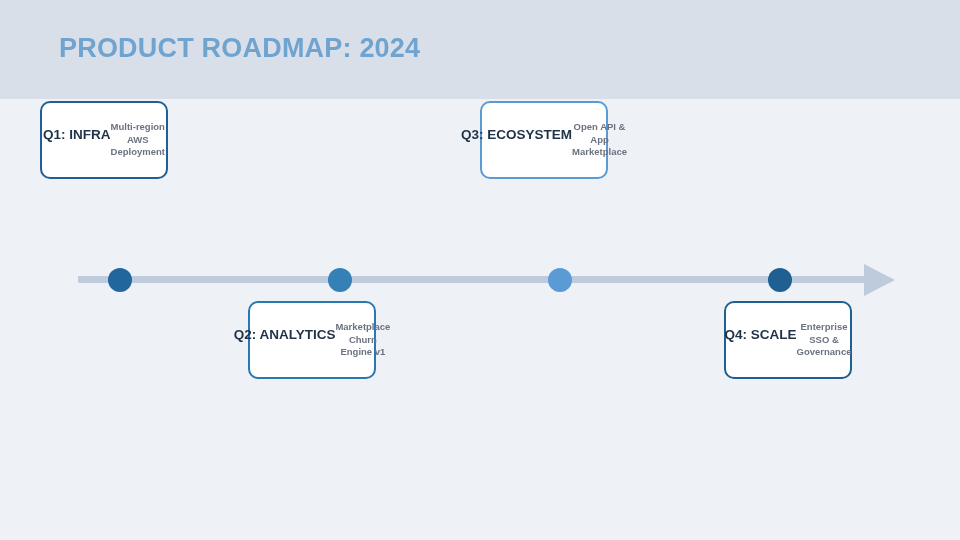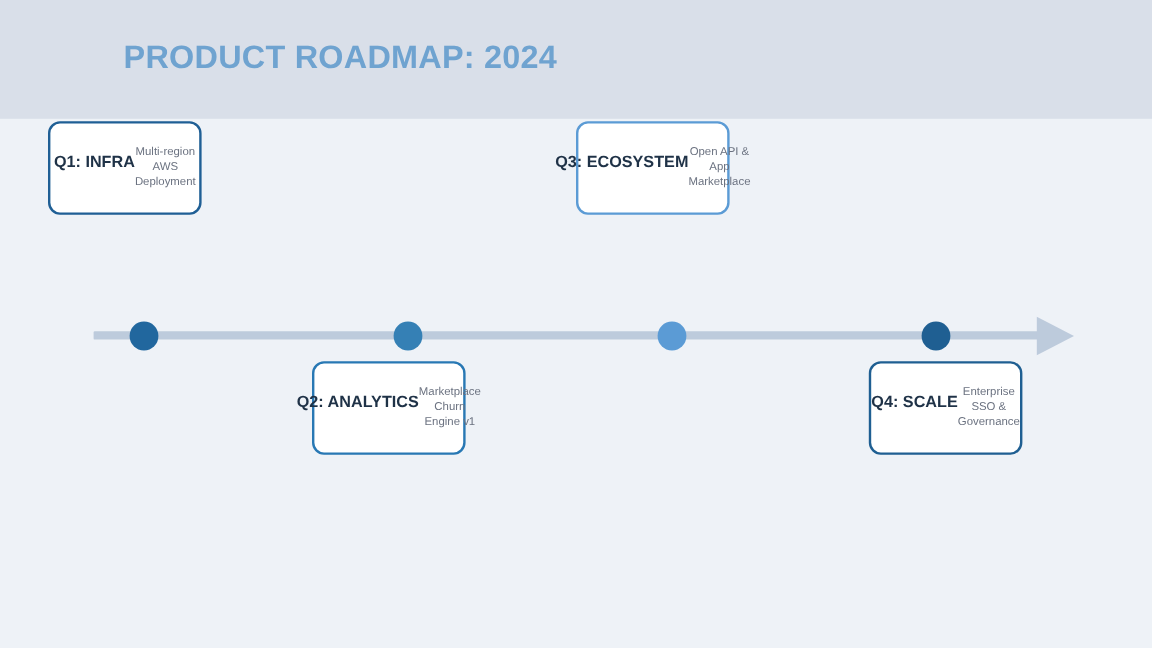--- a/index.html
+++ b/index.html
@@ -30,21 +30,20 @@
   }
   #page-title {
     position: absolute;
     left: 59px;
     top: 33px;
     font-size: 27px;
     font-weight: bold;
     letter-spacing: 0.2px;
     color: #6fa3d0;
     white-space: nowrap;
-    margin-left: 44px;
   }
   
   #timeline-axis {
     position: absolute;
     left: 78px;
     top: 276px;
     width: 788px;
     height: 7px;
     background: #bdcbdc;
     border-radius: 1px;
@@ -89,20 +88,21 @@
     font-weight: bold;
     color: #1f3247;
     line-height: 1.2;
     margin-bottom: 9px;
     white-space: nowrap;
   }
   .card-desc {
     font-size: 9.5px;
     color: #6b7280;
     line-height: 1.35;
+    font-weight: bold;
   }
   .card-above { top: 101px; }
   .card-below { top: 301px; }
 </style>
 </head>
 <body>
 
 <div id="slide">
 
   <div id="header-band">
@@ -116,21 +116,21 @@
       <div class="milestone-marker" style="left: 120px; background: rgb(33, 103, 158);"></div>
       <div class="milestone-marker" style="left: 340px; background: rgb(53, 128, 181);"></div>
       <div class="milestone-marker" style="left: 560px; background: rgb(91, 155, 213);"></div>
       <div class="milestone-marker" style="left: 780px; background: rgb(31, 95, 146);"></div>
     </div>
   <div id="cards-layer">
       <div class="milestone-card card-above" style="left: 40px; border-color: rgb(31, 95, 149);">
         <div class="card-title">Q1: INFRA</div>
         <div class="card-desc">Multi-region AWS Deployment</div>
       </div>
-      <div class="milestone-card card-below" style="left: 260px; border-color: rgb(40, 120, 180);">
+      <div class="milestone-card card-below" style="left: 248px; border-color: rgb(40, 120, 180);">
         <div class="card-title">Q2: ANALYTICS</div>
         <div class="card-desc">Marketplace Churn Engine v1</div>
       </div>
       <div class="milestone-card card-above" style="left: 480px; border-color: rgb(91, 155, 213);">
         <div class="card-title">Q3: ECOSYSTEM</div>
         <div class="card-desc">Open API &amp; App Marketplace</div>
       </div>
       <div class="milestone-card card-below" style="left: 724px; border-color: rgb(31, 95, 146);">
         <div class="card-title">Q4: SCALE</div>
         <div class="card-desc">Enterprise SSO &amp; Governance</div>

